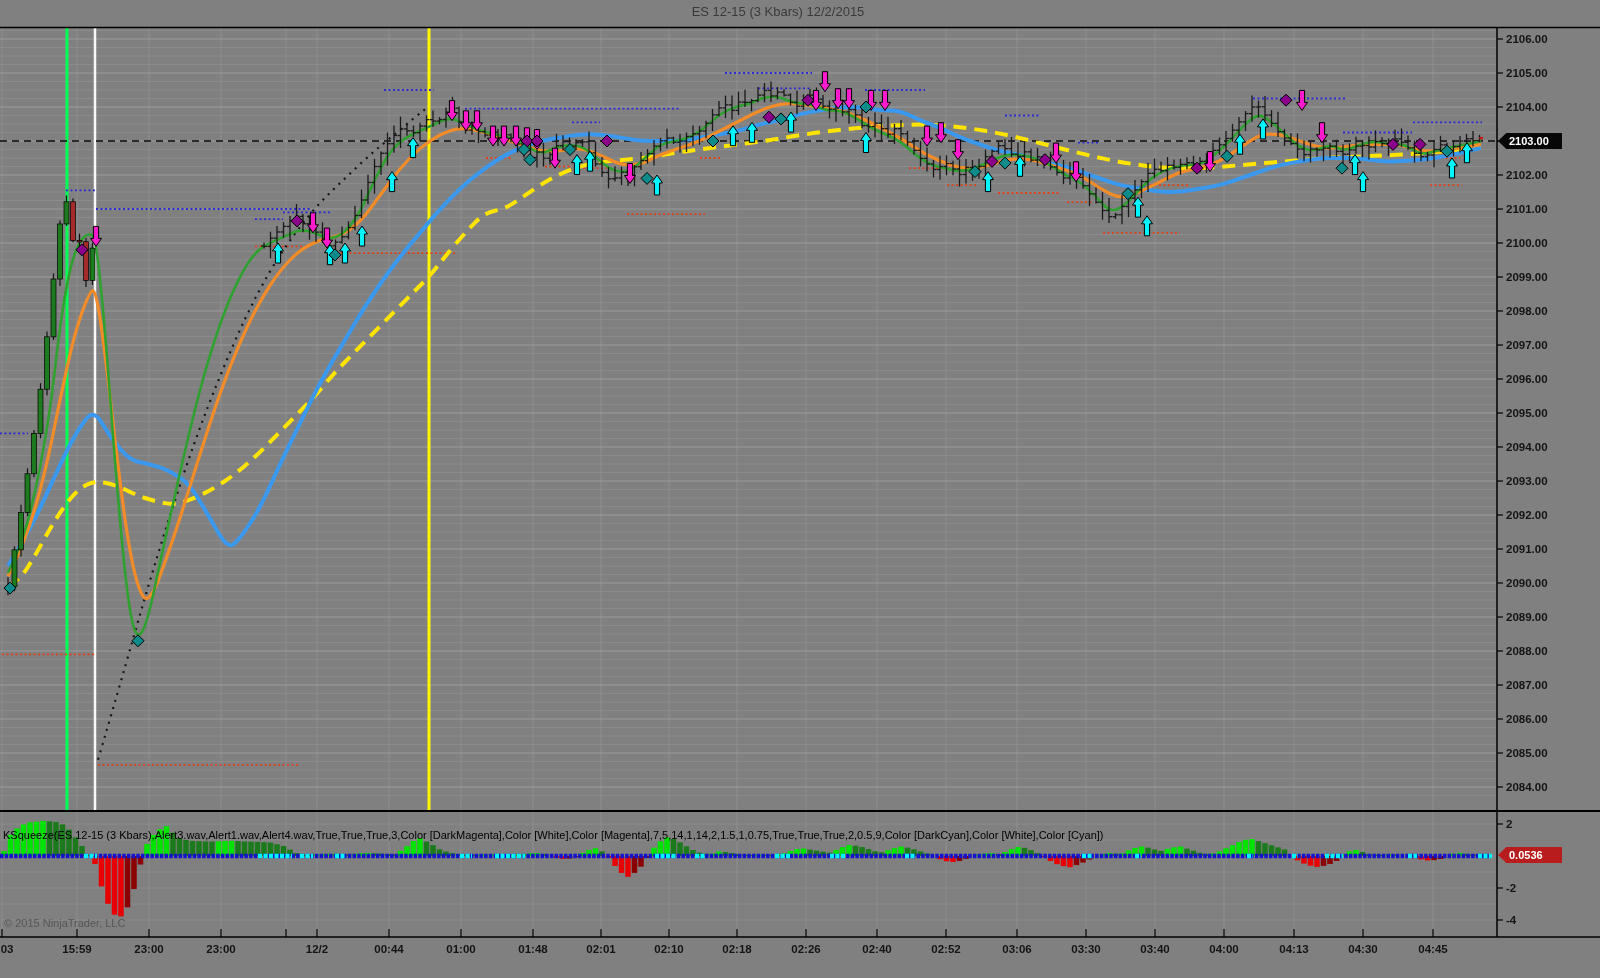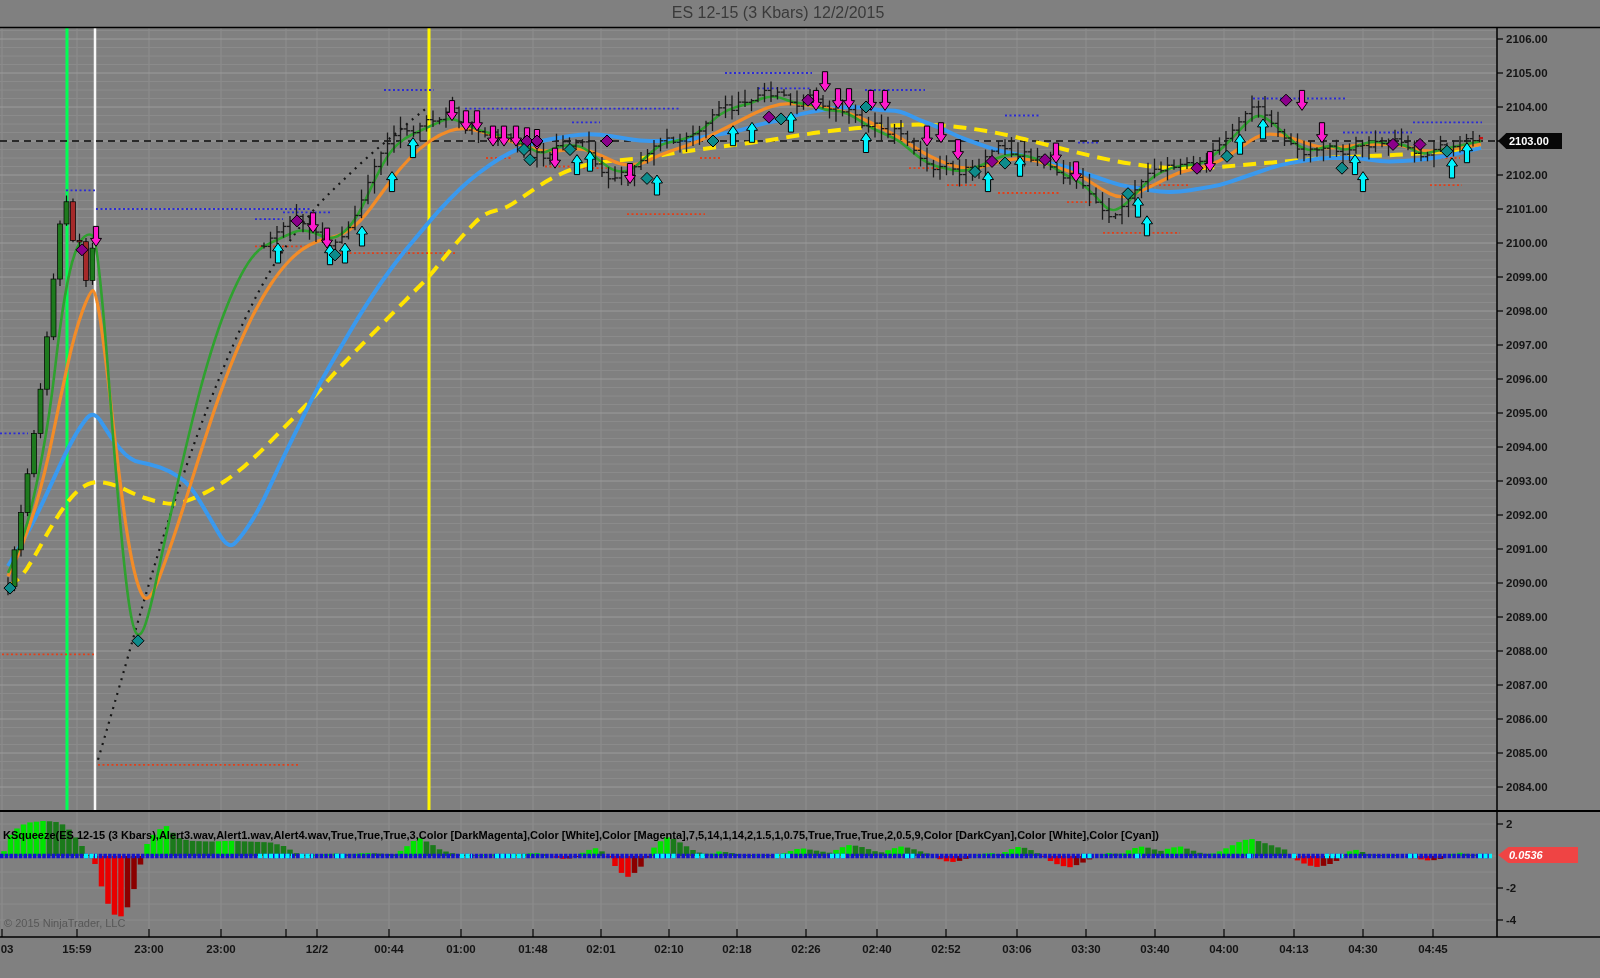--- a/index.html
+++ b/index.html
@@ -1,28 +1,28 @@
 <!DOCTYPE html>
 <html><head>
 <meta charset="utf-8">
 <style>
   html,body{margin:0;padding:0;background:#808080;width:1600px;height:978px;overflow:hidden;
     font-family:"Liberation Sans", sans-serif;}
   #stage{position:relative;width:1600px;height:978px;background:#808080;}
   #chart{position:absolute;left:0;top:0;}
   .overlay{position:absolute;white-space:nowrap;}
-  #title-bar{left:0;top:4px;width:1556px;text-align:center;font-size:16px;color:#3a3a3a;}
+  #title-bar{left:0;top:4px;width:1556px;text-align:center;font-size:13px;color:#3a3a3a;}
   #main-ind-label{left:4px;top:30px;font-size:11px;font-weight:bold;color:#000;}
-  #lower-ind-label{left:3px;top:829px;font-size:11px;font-weight:bold;color:#000;}
+  #lower-ind-label{left:3px;top:829px;font-size:11px;font-weight:normal;color:#000;}
   #copyright{left:4px;top:917px;font-size:11px;color:#575757;}
   .tag{height:16px;line-height:16px;font-size:11px;font-weight:bold;color:#fff;
     padding-left:11px;box-sizing:border-box;
     clip-path:polygon(0 50%, 13% 0, 100% 0, 100% 100%, 13% 100%);}
   #price-tag{left:1498px;top:133px;width:64px;background:#070707;}
-  #value-tag{left:1498px;top:847px;width:80px;background:#ef4444;font-style:italic;}
+  #value-tag{left:1498px;top:847px;width:64px;background:#b91c1c;}
 </style>
 </head>
 <body>
 
 <div id="stage">
   <svg id="chart" width="1600" height="978">
       <rect x="0" y="0" width="1600" height="978" fill="#808080"></rect>
       <g>
         <line x1="2" y1="28" x2="2" y2="936" stroke="#8e8e8e" stroke-width="1"></line>
         <line x1="77" y1="28" x2="77" y2="936" stroke="#8e8e8e" stroke-width="1"></line>

